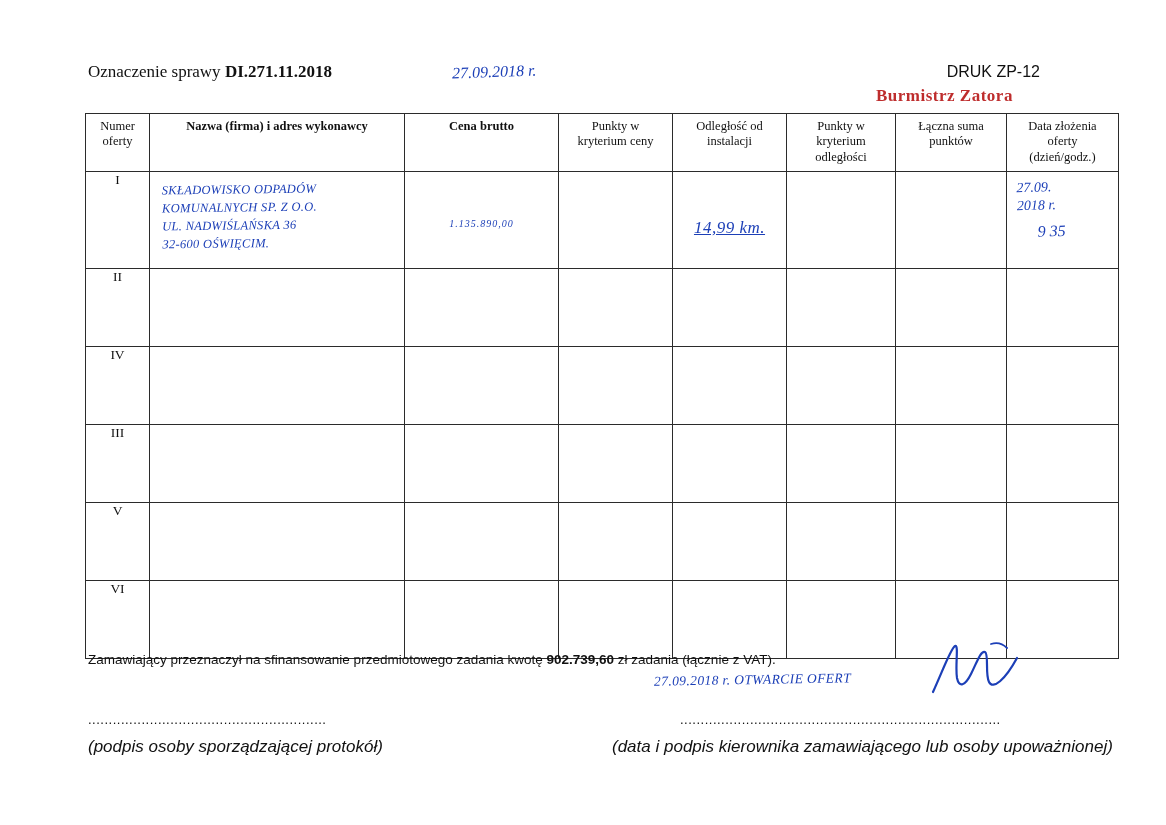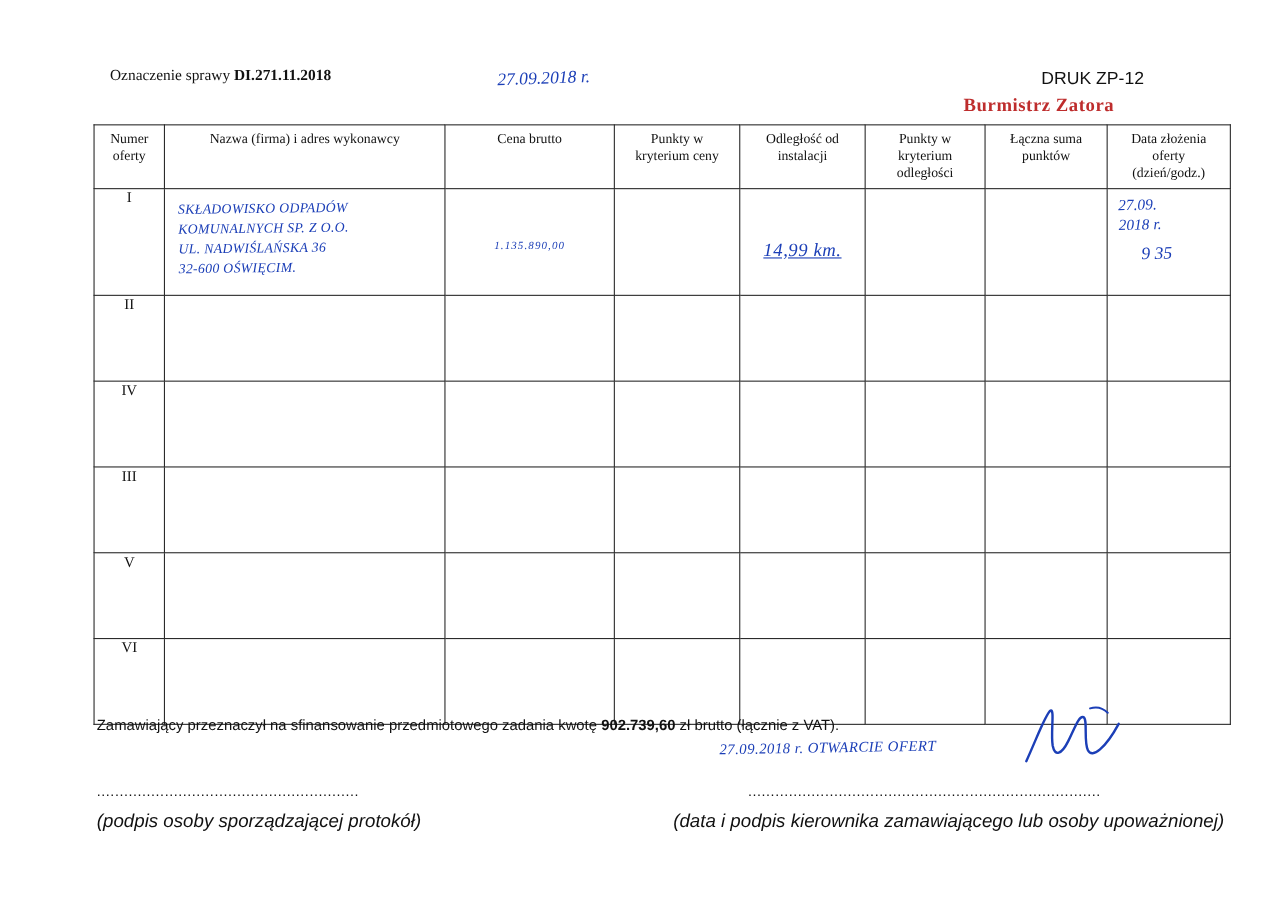--- a/index.html
+++ b/index.html
@@ -18,23 +18,23 @@
   .page {
     position: absolute;
     left: 0; top: 0;
     width: 1166px;
     height: 825px;
   }
 
   
   .hdr-case {
     position: absolute;
-    left: 100px;
+    left: 88px;
     top: 62px;
-    font-size: 14px;
+    font-size: 17px;
     font-family: "Liberation Serif", serif;
     white-space: nowrap;
   }
   .hdr-case b { font-weight: bold; }
 
   .hdr-druk {
     position: absolute;
     right: 126px;
     top: 63px;
     font-size: 16px;
@@ -103,21 +103,21 @@
   }
   th.c-num { width: 55px; }
   th.c-name { width: 246px; text-align: center; }
   th.c-price { width: 145px; }
   th.c-ptprice { width: 105px; font-weight: bold; }
   th.c-dist { width: 105px; margin-top: 36px; }
   th.c-ptdist { width: 100px; font-weight: bold; }
   th.c-sum { width: 102px; font-weight: bold; }
   th.c-date { width: 103px; text-align: left; padding-left: 6px; }
 
-  th.c-name .inner, th.c-price .inner { text-align: center; }
+  th.c-name .inner, th.c-price .inner { text-align: center; font-weight: bold; }
 
   td.rownum {
     text-align: center;
     font-family: "Liberation Serif", serif;
     font-size: 13.5px;
     vertical-align: middle;
   }
   tbody tr { height: 78px; }
   tbody tr.r1 { height: 97px; }
 
@@ -352,21 +352,21 @@
         <td></td>
         <td></td>
         <td></td>
         <td></td>
       </tr>
 
     </tbody>
   </table>
 
   <div class="foot-amount">
-    <span>Zamawiający przeznaczył na sfinansowanie przedmiotowego zadania kwotę </span><b>902.739,60</b><span> zł brutto (łącznie z VAT).</span>
+    <span>Zamawiający przeznaczył na sfinansowanie przedmiotowego zadania kwotę </span><b>902.739,60</b><span> zł zadania (łącznie z VAT).</span>
   </div>
 
   <div class="hand-open">27.09.2018 r.  OTWARCIE OFERT</div>
 
   <div class="hand-signature">
     <svg width="120" height="60" viewBox="0 0 120 60" aria-hidden="true">
       <path d="M8 52 C 18 30, 26 8, 30 6 C 34 4, 30 26, 32 38 C 34 48, 40 46, 46 34 C 52 22, 56 10, 60 12 C 64 14, 60 34, 64 42 C 68 50, 80 40, 92 18" fill="none" stroke="#1c3fb7" stroke-width="2.2" stroke-linecap="round"></path>
       <path d="M66 4 C 72 2, 78 4, 82 8" fill="none" stroke="#1c3fb7" stroke-width="1.8" stroke-linecap="round"></path>
     </svg>
   </div>

